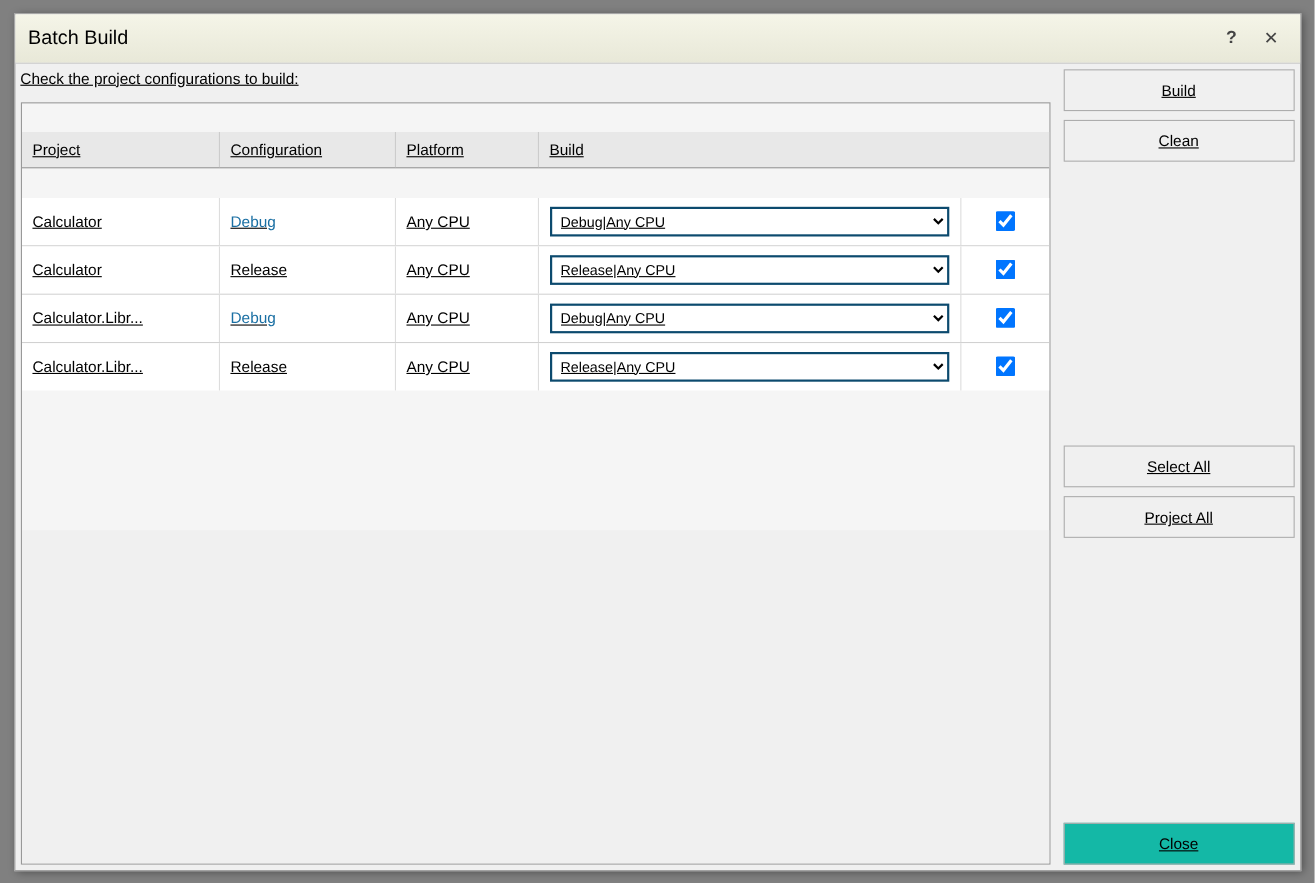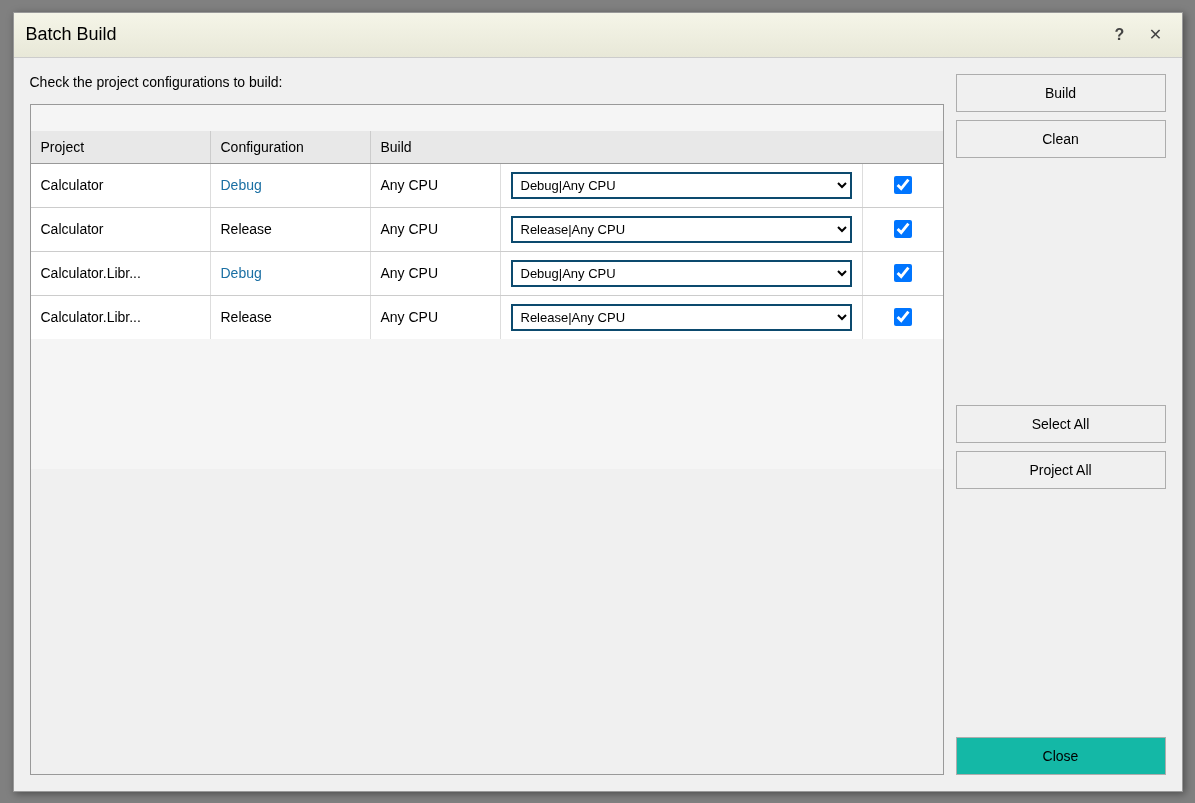--- a/index.html
+++ b/index.html
@@ -67,22 +67,23 @@
       height: 28px;
       display: flex;
       align-items: center;
       justify-content: center;
       padding: 0;
     }
 
     .dialog-body {
       display: flex;
       flex: 1;
-      padding: 16px;
+      padding: 5px;
       gap: 12px;
+      text-decoration: underline;
     }
 
     .left-panel {
       display: flex;
       flex-direction: column;
       flex: 1;
       gap: 10px;
     }
 
     .description-text {
@@ -115,20 +116,21 @@
       border-right: 1px solid #ccc;
       font-weight: normal;
     }
 
     .th:last-child {
       border-right: none;
     }
 
     .table-body {
       flex: 1;
+      margin-top: 27px;
     }
 
     .table-row {
       display: grid;
       grid-template-columns: 180px 160px 130px 1fr 80px;
       border-bottom: 1px solid #ccc;
       background: #fff;
     }
 
     .table-row:last-child {
@@ -240,20 +242,21 @@
   <div class="dialog-body">
 
     <div class="left-panel">
       <div class="description-text">Check the project configurations to build:</div>
 
       <div class="table-container">
 
         <div class="table-header">
           <div class="th">Project</div>
           <div class="th">Configuration</div>
+          <div class="th">Platform</div>
           <div class="th">Build</div>
         </div>
 
         <div class="table-body">
 
           <div class="table-row">
             <div class="td">Calculator</div>
             <div class="td config-debug">Debug</div>
             <div class="td">Any CPU</div>
             <div class="td">

